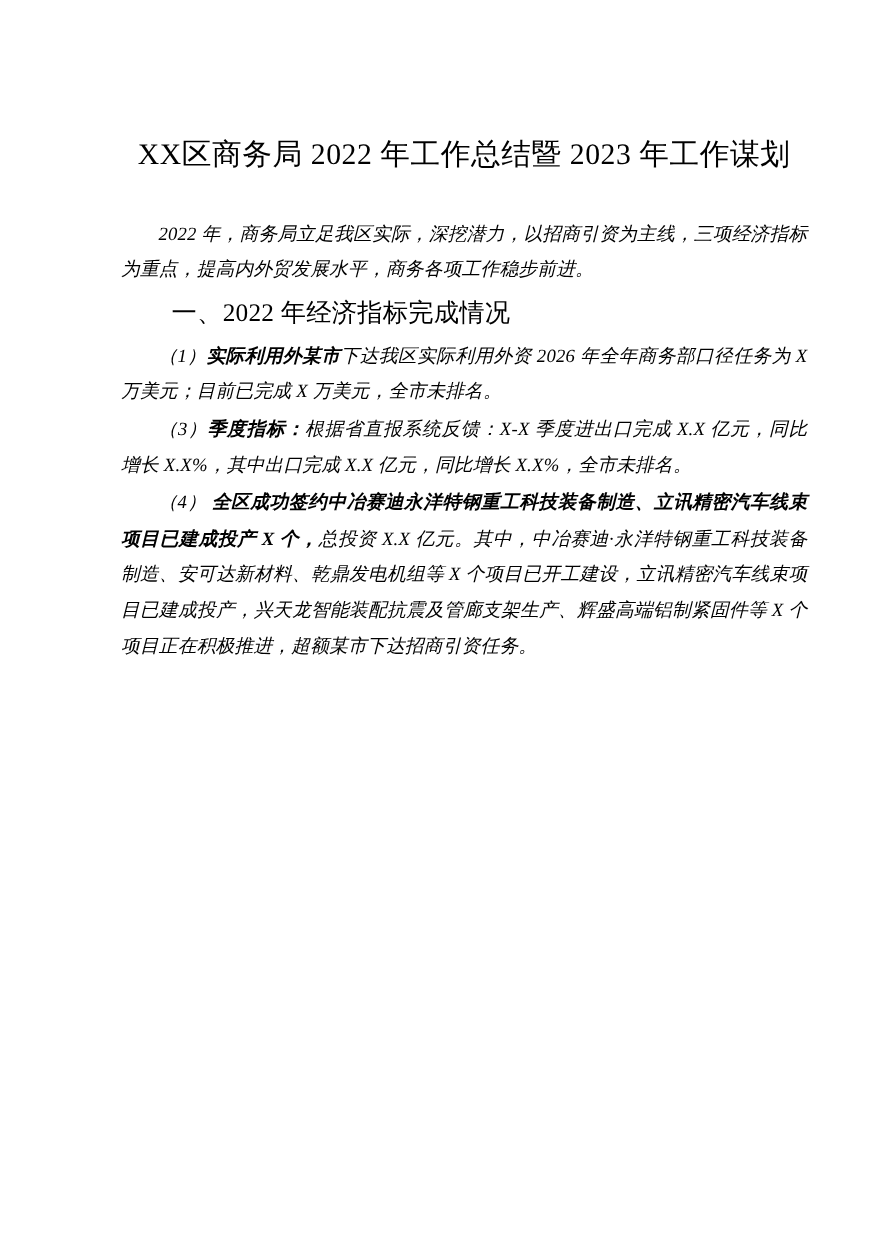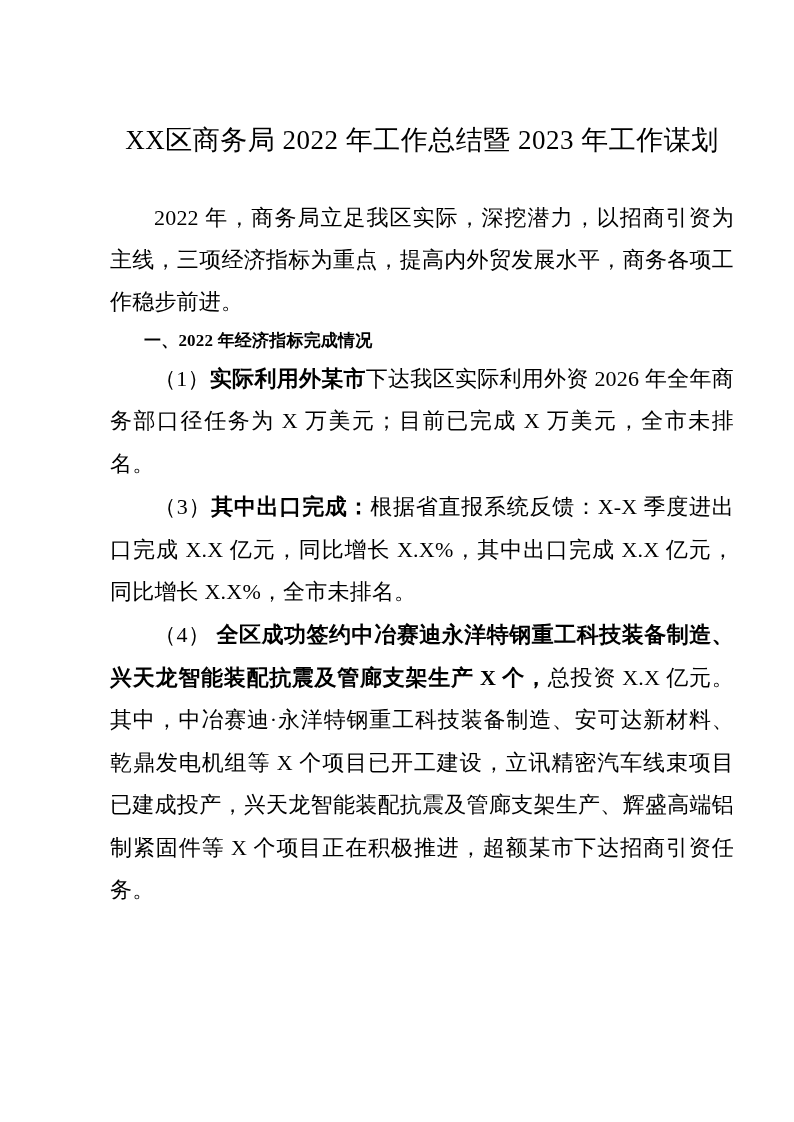--- a/index.html
+++ b/index.html
@@ -24,34 +24,35 @@
   .doc-title {
     font-size: 27px;
     line-height: 1.65;
     text-align: center;
     font-weight: normal;
     letter-spacing: 0.5px;
     margin: 0 0 34px 0;
     font-family: "Liberation Serif", "DejaVu Serif", serif;
   }
   p.para {
-    font-size: 22px;
+    font-size: 17px;
     line-height: 1.93;
     margin: 0 0 1px 0;
     text-align: justify;
     text-justify: inter-ideograph;
     text-indent: 2em;
     letter-spacing: 0.2px;
+    font-style: italic;
   }
   p.heading {
-    font-size: 17px;
+    font-size: 23px;
     line-height: 1.93;
     margin: 0;
     text-indent: 2em;
-    font-weight: bold;
+    font-weight: normal;
     letter-spacing: 0.2px;
   }
   .b {
     font-weight: bold;
   }
 </style>
 </head>
 <body>
 
 <div class="page">
@@ -67,21 +68,21 @@
       <span>一、2022 年经济指标完成情况</span>
     </p>
 
 
     <p class="para">
       <span>（1）</span><span class="b">实际利用外某市</span><span>下达我区实际利用外资 2026 年全年商务部口径任务为 X 万美元；目前已完成 X 万美元，全市未排名。</span>
     </p>
 
 
     <p class="para">
-      <span>（3）</span><span class="b">其中出口完成：</span><span>根据省直报系统反馈：X-X 季度进出口完成 X.X 亿元，同比增长 X.X%，其中出口完成 X.X 亿元，同比增长 X.X%，全市未排名。</span>
+      <span>（3）</span><span class="b">季度指标：</span><span>根据省直报系统反馈：X-X 季度进出口完成 X.X 亿元，同比增长 X.X%，其中出口完成 X.X 亿元，同比增长 X.X%，全市未排名。</span>
     </p>
 
     <p class="para">
-      <span>（4） </span><span class="b">全区成功签约中冶赛迪永洋特钢重工科技装备制造、兴天龙智能装配抗震及管廊支架生产 X 个，</span><span>总投资 X.X 亿元。其中，中冶赛迪·永洋特钢重工科技装备制造、安可达新材料、乾鼎发电机组等 X 个项目已开工建设，立讯精密汽车线束项目已建成投产，兴天龙智能装配抗震及管廊支架生产、辉盛高端铝制紧固件等 X 个项目正在积极推进，超额某市下达招商引资任务。</span>
+      <span>（4） </span><span class="b">全区成功签约中冶赛迪永洋特钢重工科技装备制造、立讯精密汽车线束项目已建成投产 X 个，</span><span>总投资 X.X 亿元。其中，中冶赛迪·永洋特钢重工科技装备制造、安可达新材料、乾鼎发电机组等 X 个项目已开工建设，立讯精密汽车线束项目已建成投产，兴天龙智能装配抗震及管廊支架生产、辉盛高端铝制紧固件等 X 个项目正在积极推进，超额某市下达招商引资任务。</span>
     </p>
   </div>
 
 </div>
 
 </body></html>

